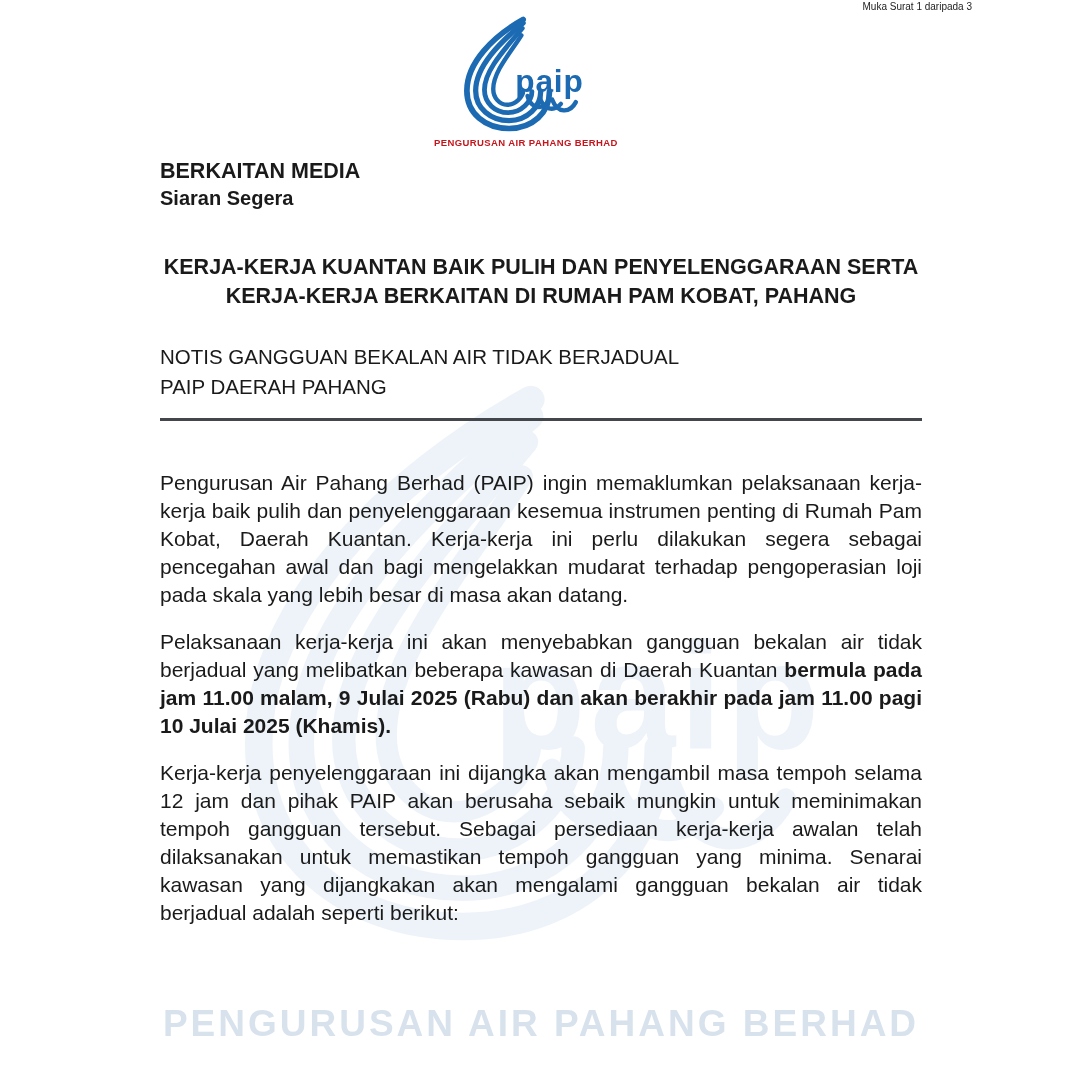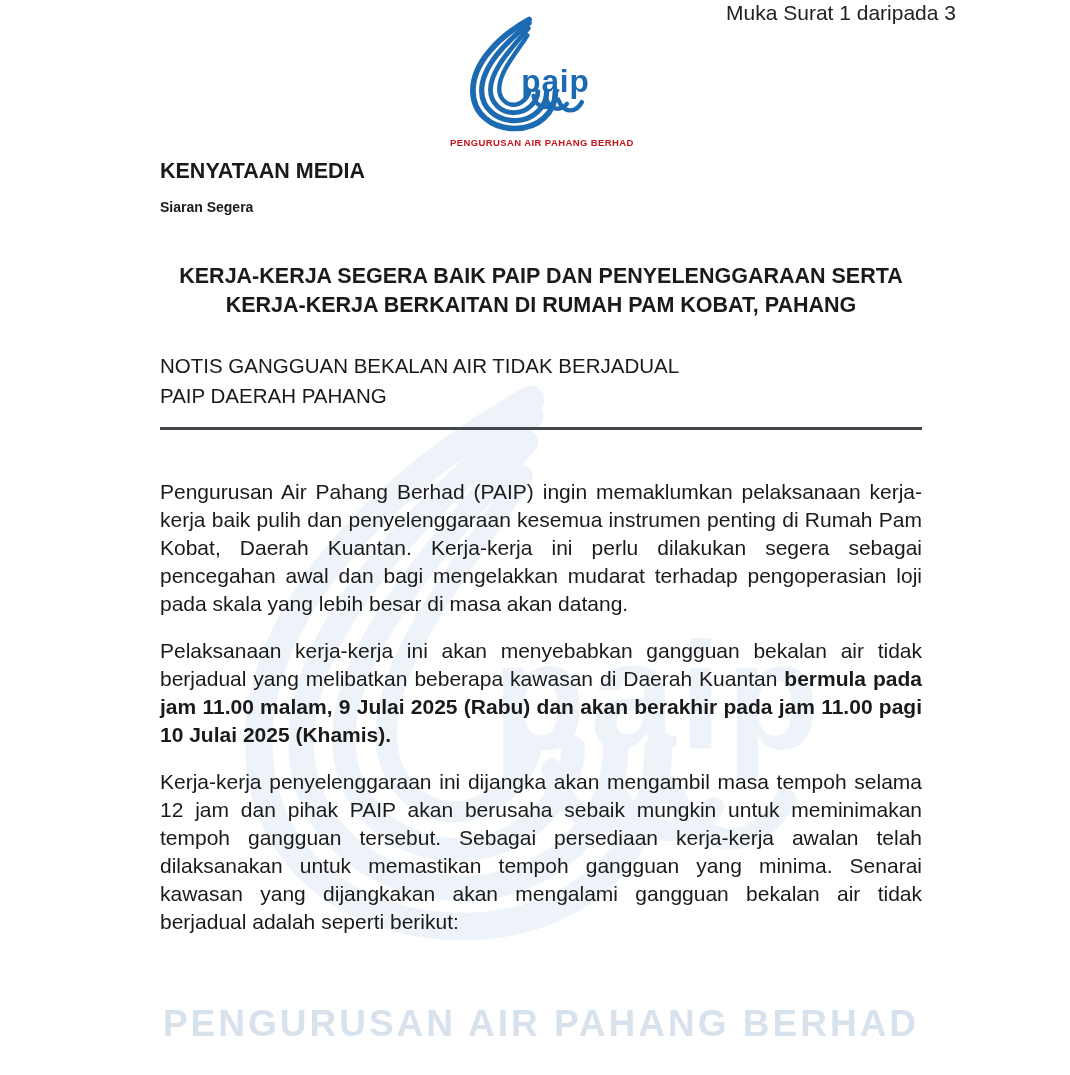--- a/index.html
+++ b/index.html
@@ -8,29 +8,29 @@
     width:1070px; height:1075px;
     margin:0 auto;
     background:#ffffff;
     font-family:"Liberation Sans", sans-serif;
     color:#1a1a1a;
     overflow:hidden;
   }
 
   
   .page-indicator {
-    position:absolute; top:1px; right:114px;
-    font-size:21px; color:#222;
+    position:absolute; top:1px; right:98px;
+    font-size:10px; color:#222;
     z-index:2;
   }
 
   
   .logo-wrap {
-    position:absolute; top:16px; left:450px; width:170px;
-    text-align:left; z-index:2;
+    position:absolute; top:16px; left:434px; width:170px;
+    text-align:right; z-index:2;
   }
   .logo-caption {
     margin-top:1px;
     font-size:9.5px; font-weight:bold; letter-spacing:0.4px;
     color:#c4161c; white-space:nowrap;
   }
 
   
   .wm-logo {
     position:absolute; top:368px; left:195px;
@@ -48,22 +48,22 @@
   
   .content {
     position:relative; z-index:1;
     padding:0 148px 0 160px;
   }
   .masthead-line1 {
     margin:158px 0 0 0;
     font-size:21.5px; font-weight:bold; line-height:26px;
   }
   .masthead-line2 {
-    margin:10px 0 0 0;
-    font-size:14px; font-weight:bold; line-height:26px;
+    margin:1px 0 0 0;
+    font-size:20px; font-weight:bold; line-height:26px;
   }
   .doc-title {
     margin:42px 0 0 0;
     text-align:center;
     font-size:21.5px; font-weight:bold; line-height:29px;
   }
   .doc-subtitle {
     margin:31px 0 0 0;
     text-align:left;
     font-size:20.5px; font-weight:normal; line-height:30px;
@@ -107,25 +107,25 @@
         <path d="M112,95 C118,111 132,111 139,98" stroke-width="5"></path>
 
         <text x="70" y="86" font-family="Liberation Sans, sans-serif" font-size="36" font-weight="bold" letter-spacing="1" fill="#1c6ab2" stroke="none">paip</text>
       </g>
     </svg>
     <div class="logo-caption">PENGURUSAN AIR PAHANG BERHAD</div>
   </div>
 
   <div class="content">
 
-    <h1 class="masthead-line1">KENYATAAN MEDIA</h1>
+    <h1 class="masthead-line1">BERKAITAN MEDIA</h1>
     <h2 class="masthead-line2">Siaran Segera</h2>
 
     <div class="doc-title">
-      <div>KERJA-KERJA SEGERA BAIK PAIP DAN PENYELENGGARAAN SERTA</div>
+      <div>KERJA-KERJA KUANTAN BAIK PULIH DAN PENYELENGGARAAN SERTA</div>
       <div>KERJA-KERJA BERKAITAN DI RUMAH PAM KOBAT, PAHANG</div>
     </div>
 
     <div class="doc-subtitle">
       <div>NOTIS GANGGUAN BEKALAN AIR TIDAK BERJADUAL</div>
       <div>PAIP DAERAH PAHANG</div>
     </div>
 
     <hr class="rule">
 

